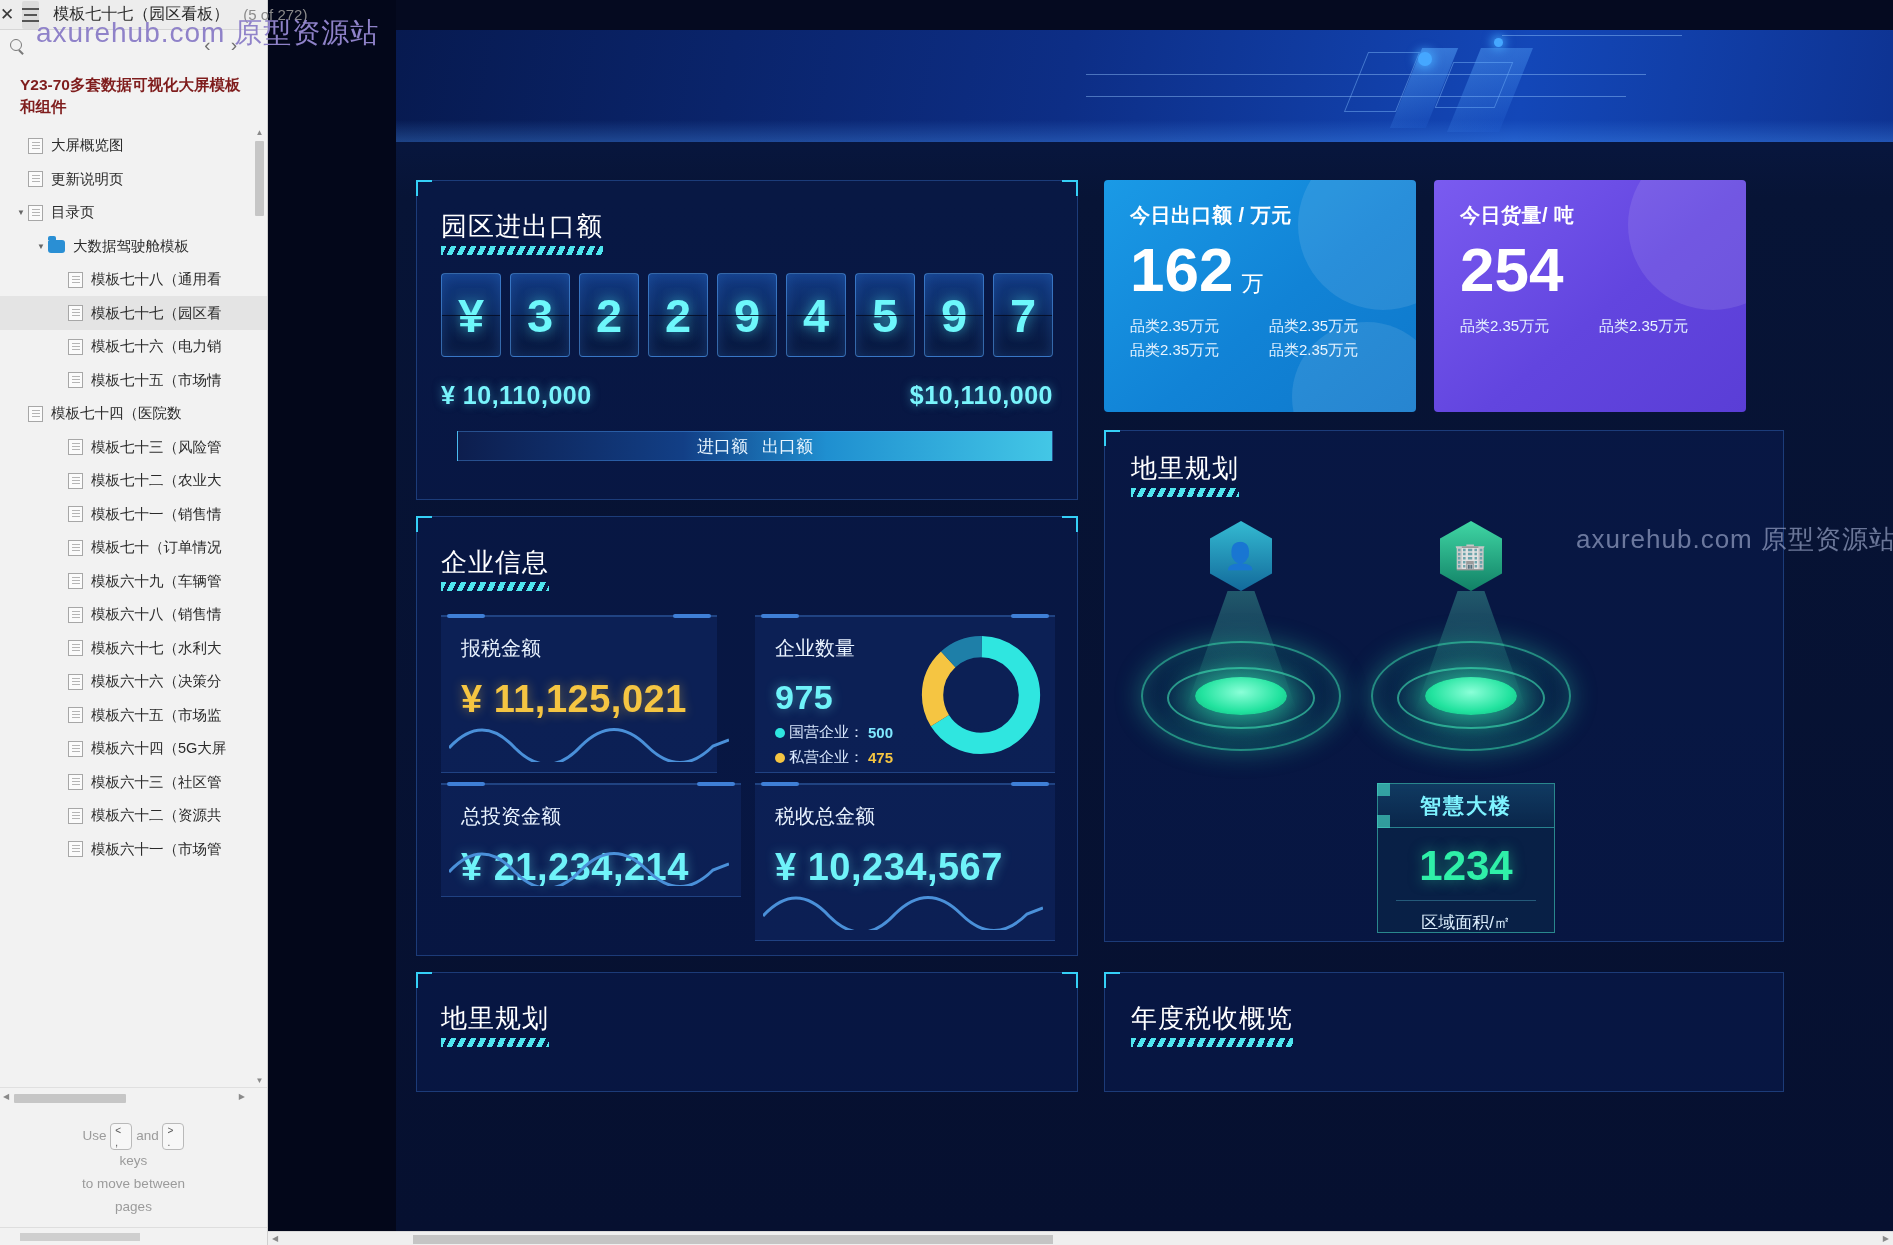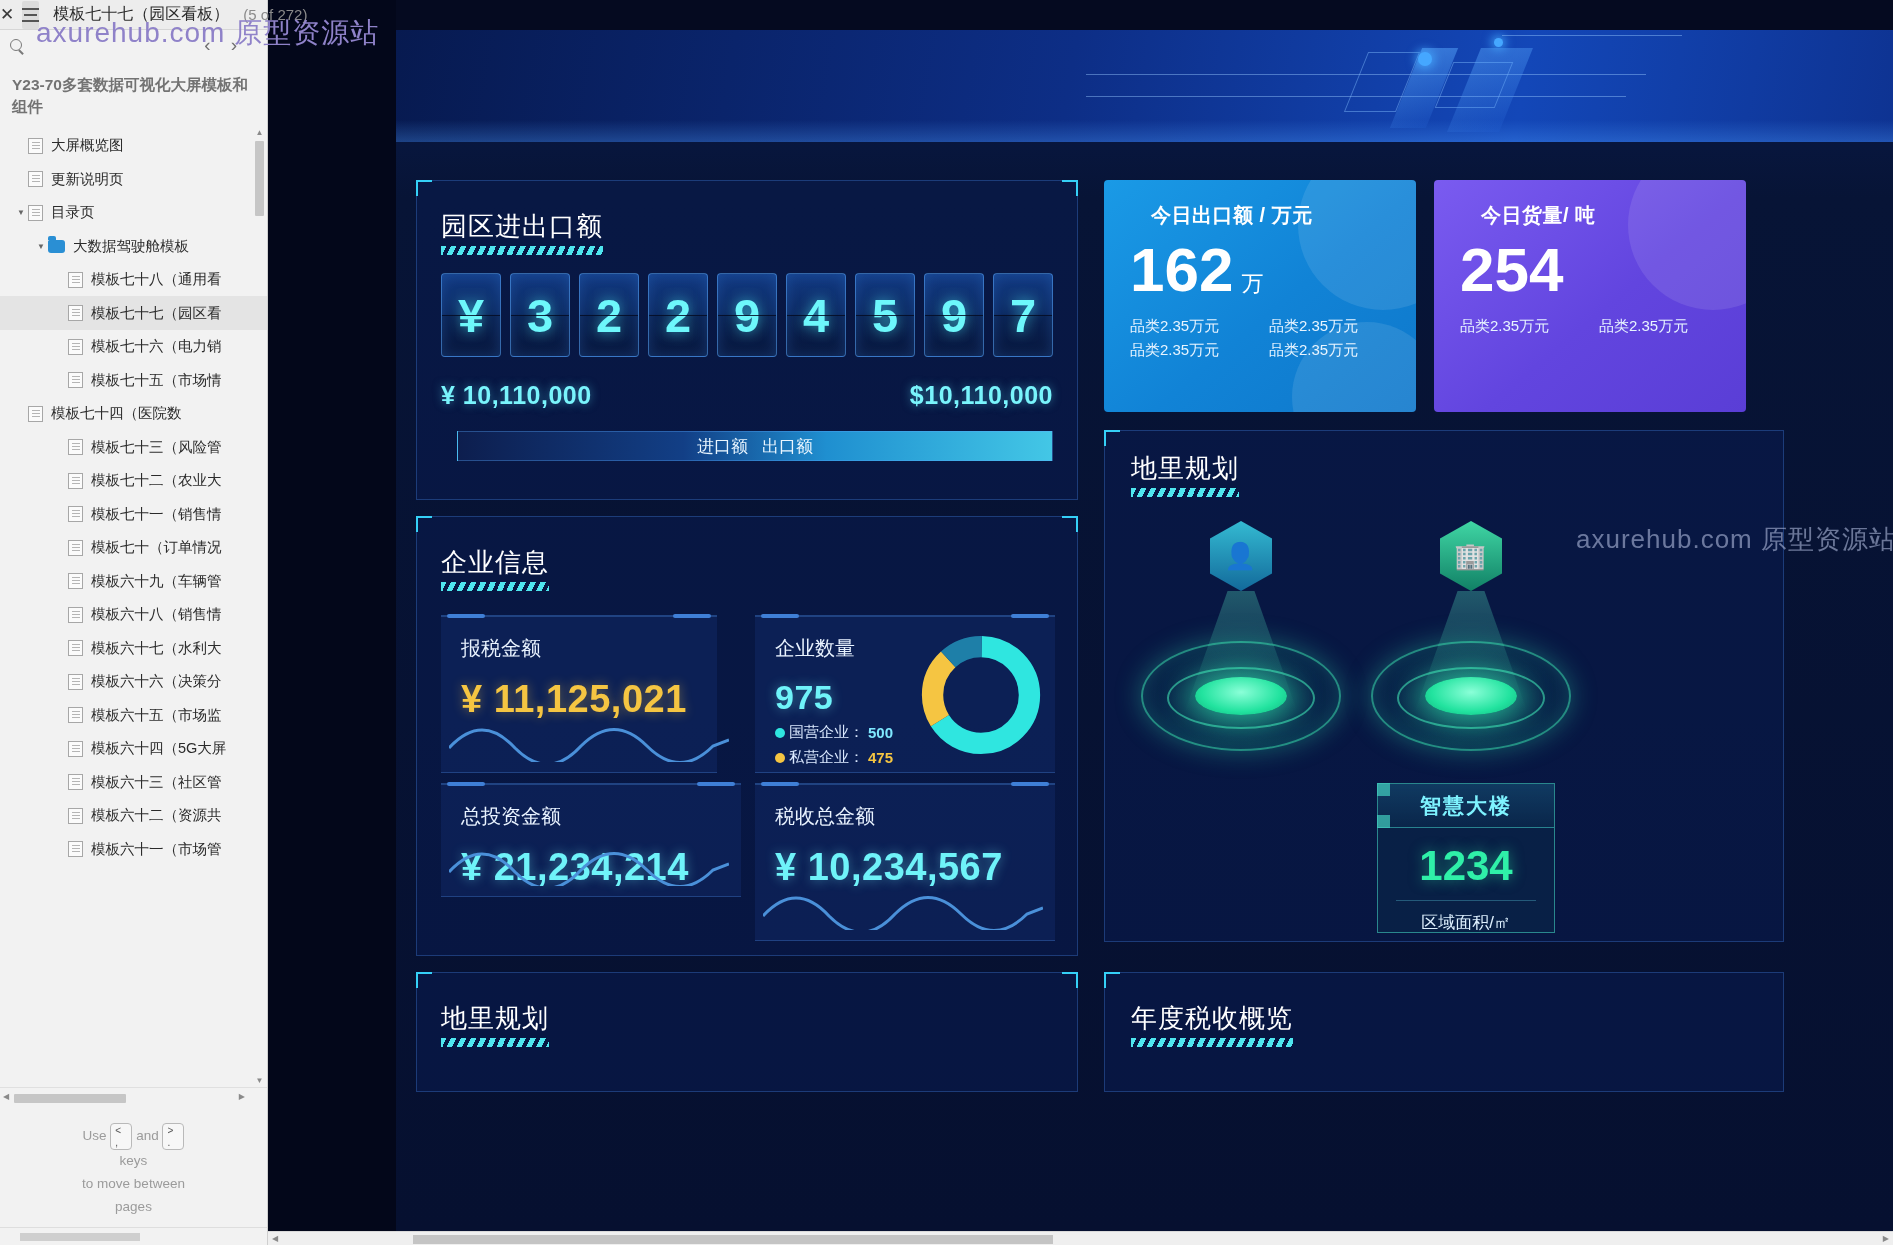--- a/index.html
+++ b/index.html
@@ -50,22 +50,22 @@
   }
   .mag::after {
     content: ""; position: absolute; left: 9px; top: 10px;
     width: 6px; height: 1.6px; background: #7a7a7a; transform: rotate(45deg);
     transform-origin: left center;
   }
   .nav-arrows { position: absolute; right: 30px; top: 4px; display: flex; gap: 20px; }
   .nav-arrows span { color: #6f6f6f; font-size: 19px; line-height: 22px; }
 
   .lp-title {
-    font-size: 15.5px; font-weight: bold; color: #737373;
-    padding: 10px 14px 8px 12px; line-height: 1.45;
+    font-size: 15.5px; font-weight: bold; color: #7f1d1d;
+    padding: 10px 14px 8px 12px; line-height: 1.45; margin-left: 8px;
   }
 
   .tree-wrap { flex: 1; position: relative; overflow: hidden; }
   .tree { padding-top: 2px; }
   .tree-item {
     display: flex; align-items: center; height: 33.5px;
     padding-left: 14px; font-size: 14.5px; color: #2b2b2b;
     white-space: nowrap;
   }
   .tree-item.selected { background: #e4e4e4; }
@@ -238,21 +238,21 @@
     background: linear-gradient(90deg, #0d1e4e 0%, #123f86 38%, #1f8fd0 62%, #43c7e6 100%);
     border: 1px solid rgba(90,170,255,.35);
     display: flex; align-items: center; justify-content: center; gap: 14px;
   }
   .bar-legend span { font-size: 17px; color: #eaf6ff; }
 
   
   .kpi {
     position: absolute; border-radius: 4px; overflow: hidden; padding: 22px 26px;
   }
-  .kpi .kpi-title { font-size: 20px; font-weight: bold; color: #ffffff; letter-spacing: .5px; margin-left: 21px; }
+  .kpi .kpi-title { font-size: 20px; font-weight: bold; color: #ffffff; letter-spacing: .5px; }
   .kpi .kpi-val {
     margin-top: 10px; font-size: 62px; font-weight: bold; color: #fff; line-height: 1;
     display: flex; align-items: baseline; gap: 8px;
   }
   .kpi .kpi-unit { font-size: 22px; font-weight: normal; }
   .kpi .kpi-subs {
     margin-top: 16px; display: grid; grid-template-columns: 1fr 1fr; gap: 5px 18px;
   }
   .kpi .kpi-subs div { font-size: 15px; color: #e7f4ff; white-space: nowrap; }
   .kpi .blob {

